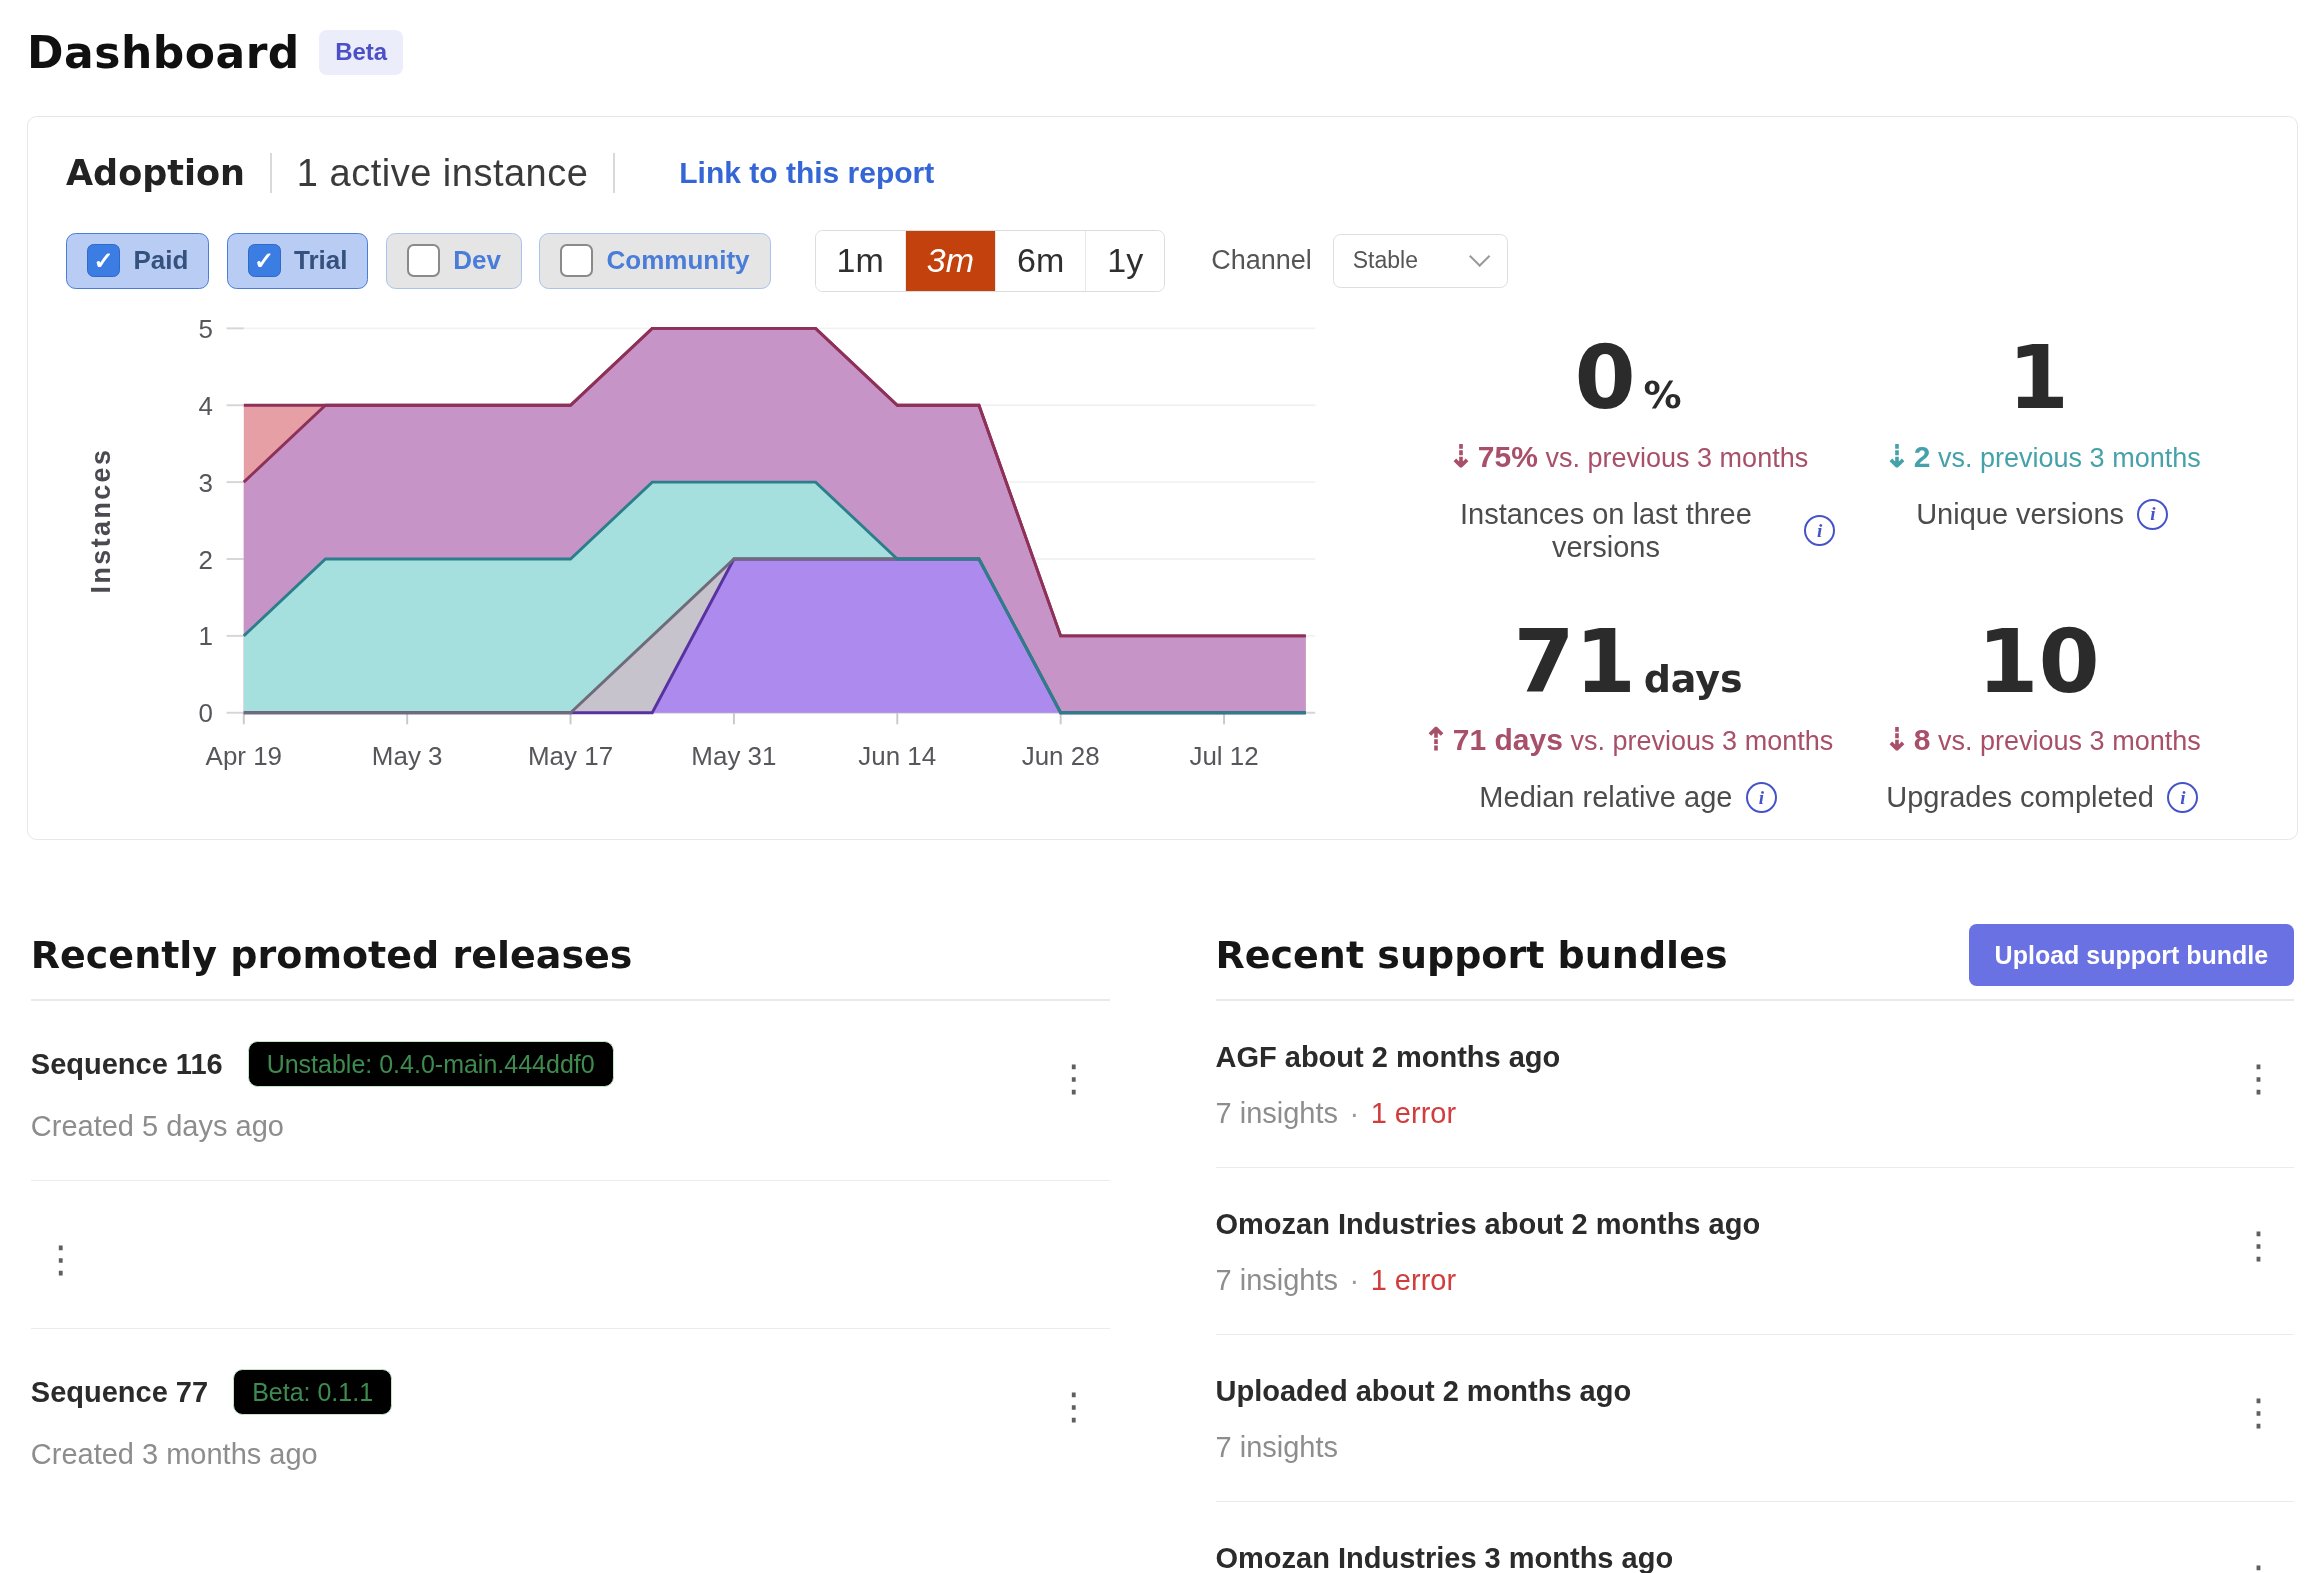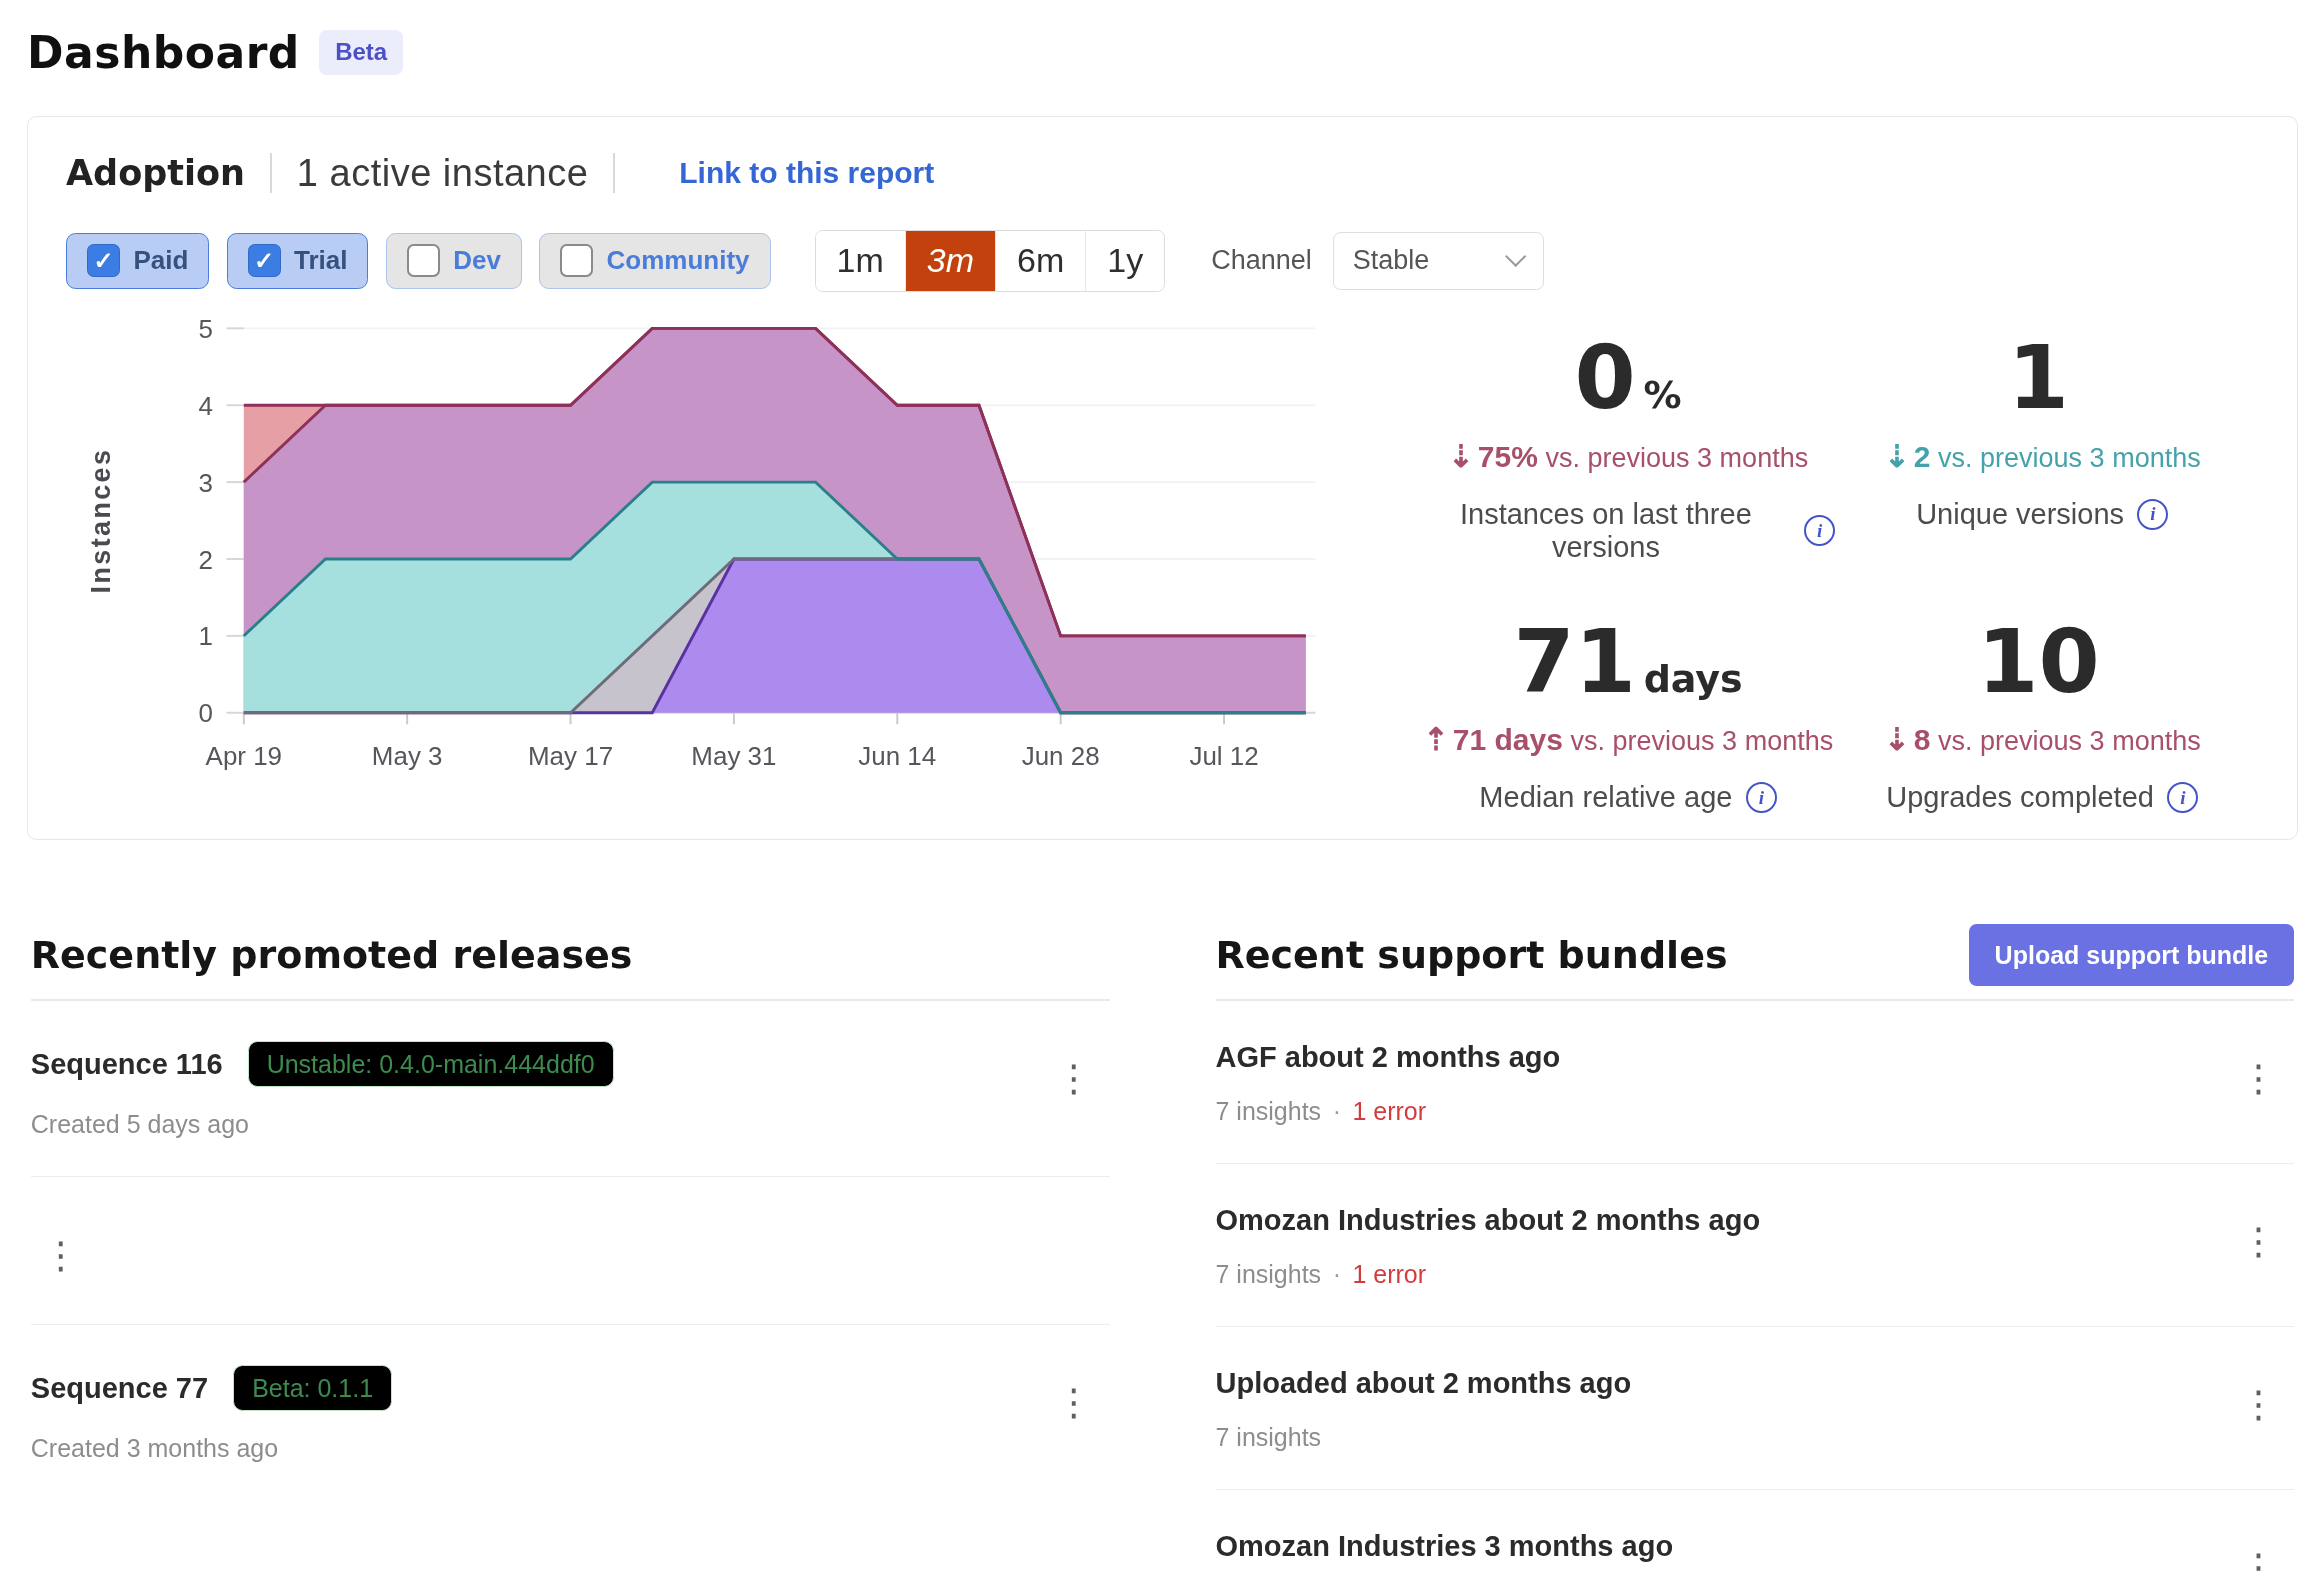--- a/index.html
+++ b/index.html
@@ -40,22 +40,22 @@
   .cbox.off { background:#fff; color:transparent; border:2.9px solid #8a8a8a; }
 
   .range-group { margin-left:44px; display:flex; border:1.9px solid #dcdcdc; border-radius:7.7px; overflow:hidden; }
   .range-item { padding:10.6px 21px; font-size:34px; color:#2f2f2f; background:#fff;
                 border-left:1.9px solid #e8e8e8; cursor:pointer; }
   .range-item:first-child { border-left:none; }
   .range-item.selected { background:#c2410c; color:#fff;font-style:italic; }
 
   .channel-label { margin-left:46px; font-size:27px; color:#555; }
   .channel-select { margin-left:21px; display:flex; align-items:center; justify-content:space-between;
-                    width:211px; border:1.9px solid #dedede; border-radius:7.7px; padding:12.5px 19px;
-                    font-size:27px; color:#555; cursor:pointer; background:#fff; }
+                    width:175px; border:1.9px solid #dedede; border-radius:7.7px; padding:12.5px 19px;
+                    font-size:23px; color:#555; cursor:pointer; background:#fff; }
   .chevron { width:15.4px; height:15.4px; border-right:2.9px solid #9a9a9a; border-bottom:2.9px solid #9a9a9a;
              transform:rotate(45deg); margin-top:-7.7px; }
 
   .card-body { display:flex; margin-top:17.3px; }
   svg.chart { width:1307px; height:500px; flex:none; }
 
   .stats { flex:1; display:grid; grid-template-columns:1fr 1fr; row-gap:54px;
            padding:25px 9.6px 0 48px; align-content:start; }
   .stat { text-align:center; }
   .stat-value-row { display:flex; align-items:baseline; justify-content:center; gap:7.7px;
@@ -86,21 +86,21 @@
                 padding:16.3px 26px; border-radius:7.7px; border:none; cursor:pointer; }
   .head-divider { height:1.9px; background:#e9e9e9; margin-top:31px; }
 
   .row { padding:40px 5.8px 37px 0; border-bottom:1.9px solid #ececec; display:flex;
          justify-content:space-between; align-items:flex-start; }
   .row:last-of-type.no-border { border-bottom:none; }
   .row-title-line { display:flex; align-items:center; gap:25px; }
   .row-title { font-size:29px; font-weight:700; color:#2b2b2b; }
   .badge-green { font-size:25px; color:#3e8b50; background:#000000; border:1.9px solid #c2e5c8;
                  padding:7.7px 18px; border-radius:9.6px; font-weight:400; }
-  .row-sub { margin-top:23px; font-size:25px; color:#8d8d8d; }
+  .row-sub { margin-top:23px; font-size:29px; color:#8d8d8d; }
   .row-sub .sep { color:#9a9a9a; margin:0 11.5px; }
   .row-sub .error-text { color:#d23c3c; }
   .kebab-btn { color:#5f5f5f; font-size:37px; line-height:1; padding:13.4px 11.5px; cursor:pointer;
                background:none; border:none; margin-top:5.8px; }
 </style>
 </head>
 <body>
 
 <div class="page">
 

